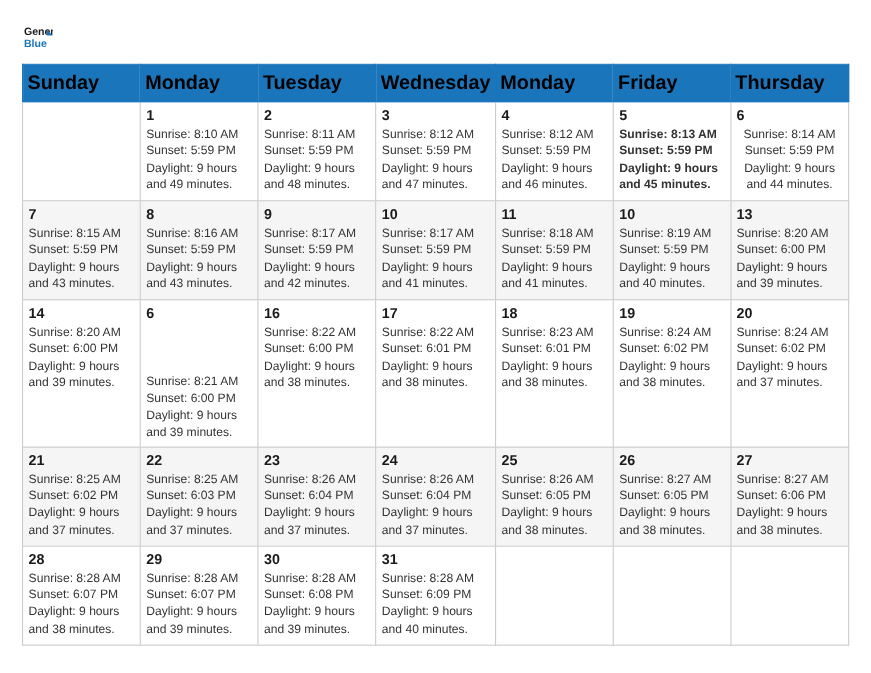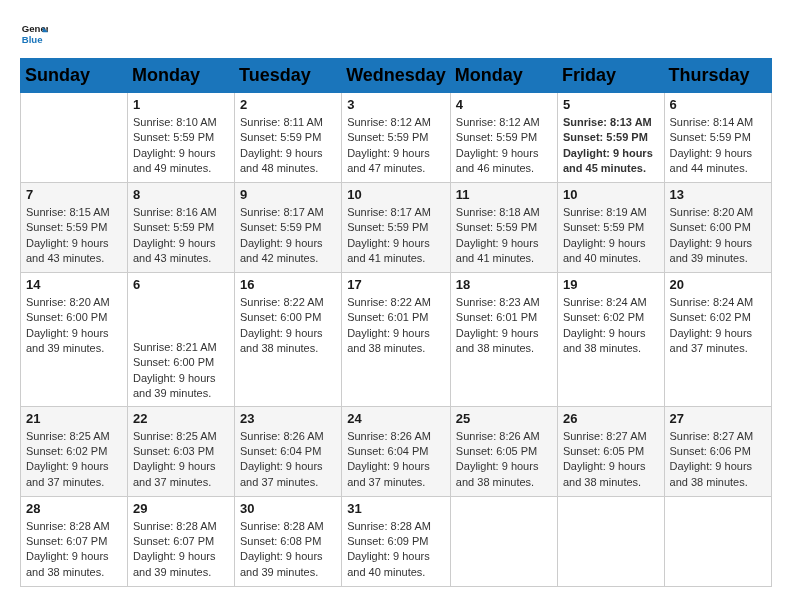--- a/index.html
+++ b/index.html
@@ -148,21 +148,21 @@
         </td>
         <td>
           <span class="day-num">5</span>
           <div class="day-info" style="white-space: pre-line; font-weight: bold;">Sunrise: 8:13 AM
 Sunset: 5:59 PM
 Daylight: 9 hours
 and 45 minutes.</div>
         </td>
         <td>
           <span class="day-num">6</span>
-          <div class="day-info" style="white-space: pre-line;">Sunrise: 8:14 AM
+          <div class="day-info" style="white-space: pre-line; text-align: center;">Sunrise: 8:14 AM
 Sunset: 5:59 PM
 Daylight: 9 hours
 and 44 minutes.</div>
         </td>
       </tr>
       <tr>
         <td>
           <span class="day-num">7</span>
           <div class="day-info" style="white-space: pre-line;">Sunrise: 8:15 AM
 Sunset: 5:59 PM

